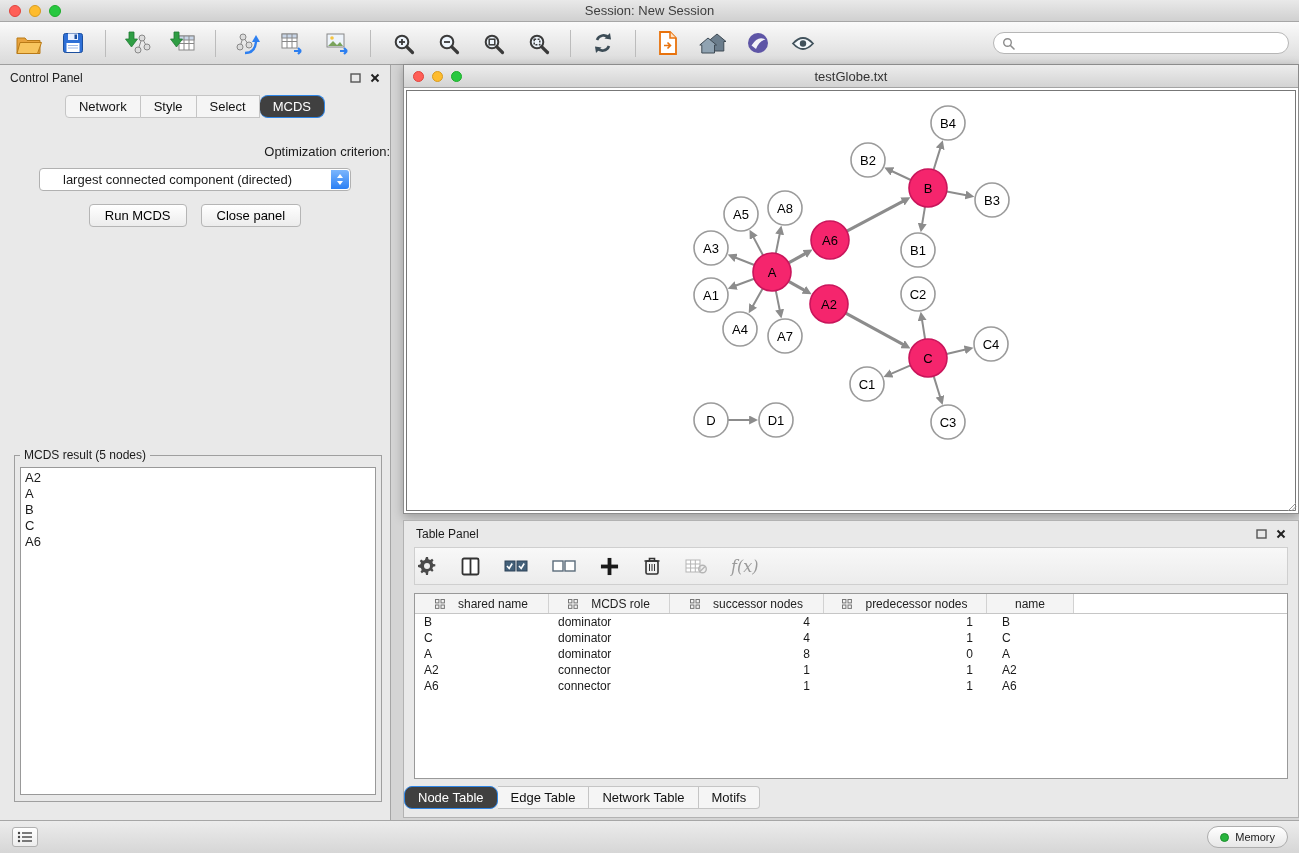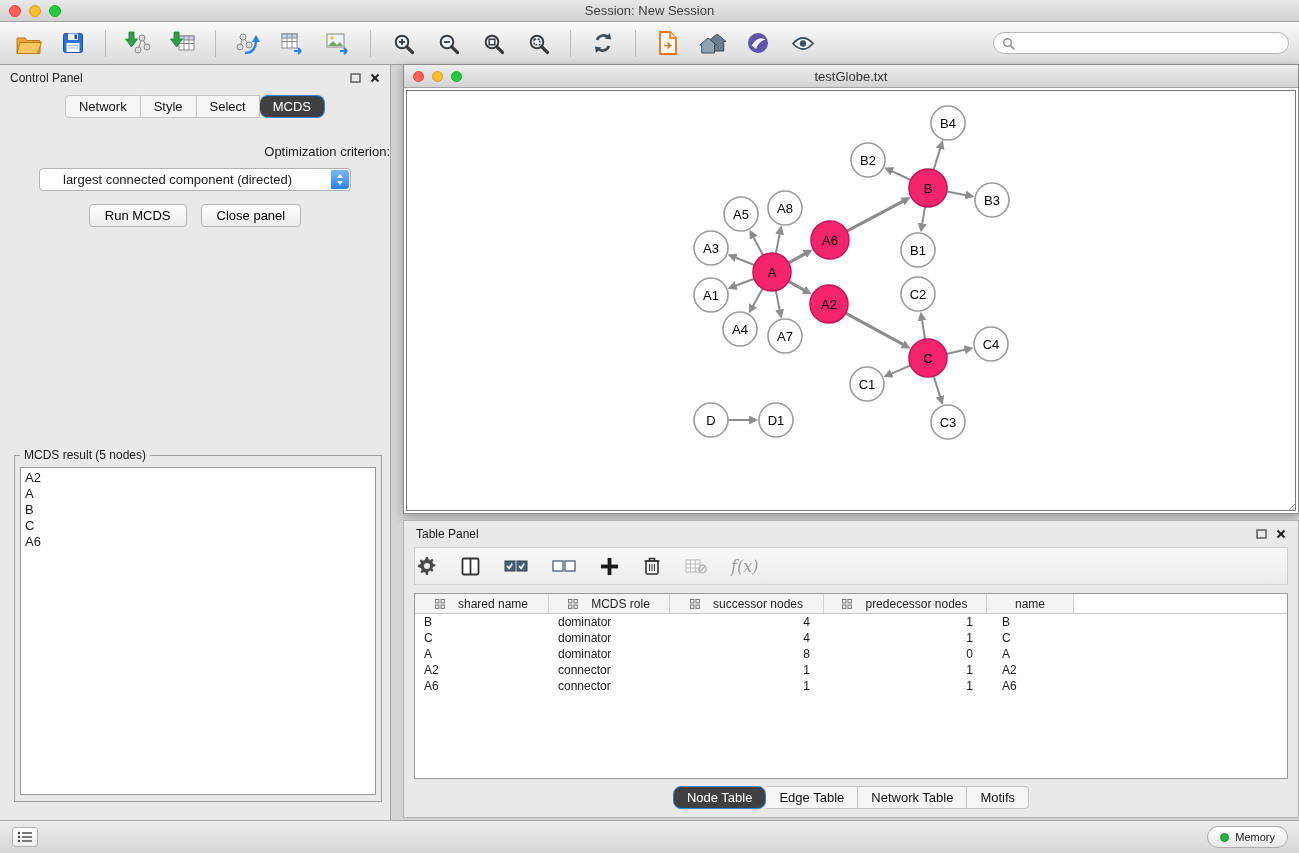--- a/index.html
+++ b/index.html
@@ -62,21 +62,21 @@
 .tp-table{position:absolute;left:10px;top:72px;right:10px;bottom:38px;background:#fff;border:1px solid #999;overflow:hidden}
 .thead{display:flex;height:20px;border-bottom:1px solid #c6c6c6;background:#f4f4f4;font-size:12px;color:#222}
 .thcell{display:flex;align-items:center;justify-content:center;gap:13px;border-right:1px solid #d2d2d2;cursor:pointer}
 .thcell.rest{flex:1;background:#fff;border-right:none;cursor:default}
 .c0{width:134px}.c1{width:121px}.c2{width:154px}.c3{width:163px}.c4{width:87px}
 .trow{display:flex;height:16px;font-size:12px;align-items:center}
 .tcell{height:16px;line-height:16px;overflow:hidden;white-space:nowrap}
 .tcell.c0,.tcell.c1{padding-left:9px;text-align:left}
 .tcell.c2,.tcell.c3{padding-right:14px;text-align:right}
 .tcell.c4{padding-left:15px;text-align:left}
-.tp-tabs{position:absolute;left:0;right:0;bottom:8px;display:flex;justify-content:center}
+.tp-tabs{position:absolute;left:0;right:0;bottom:8px;display:flex;justify-content:flex-start}
 
 
 .statusbar{position:absolute;left:0;top:820px;width:100%;height:33px;background:linear-gradient(#ececec,#d6d6d6);border-top:1px solid #a6a6a6}
 .list-btn{position:absolute;left:12px;top:6px;width:26px;height:20px;border:1px solid #b0b0b0;border-radius:3px;background:linear-gradient(#fff,#ededed);display:flex;align-items:center;justify-content:center;cursor:pointer}
 .memory-btn{position:absolute;right:11px;top:5px;height:22px;border:1px solid #adadad;border-radius:11px;background:linear-gradient(#fff,#e7e7e7);display:flex;align-items:center;gap:6px;padding:0 12px;font-size:11px;cursor:pointer}
 .memory-dot{width:9px;height:9px;border-radius:50%;background:#27b43c;border:1px solid #1d8f2e}
 </style>
 </head>
 <body>
 

